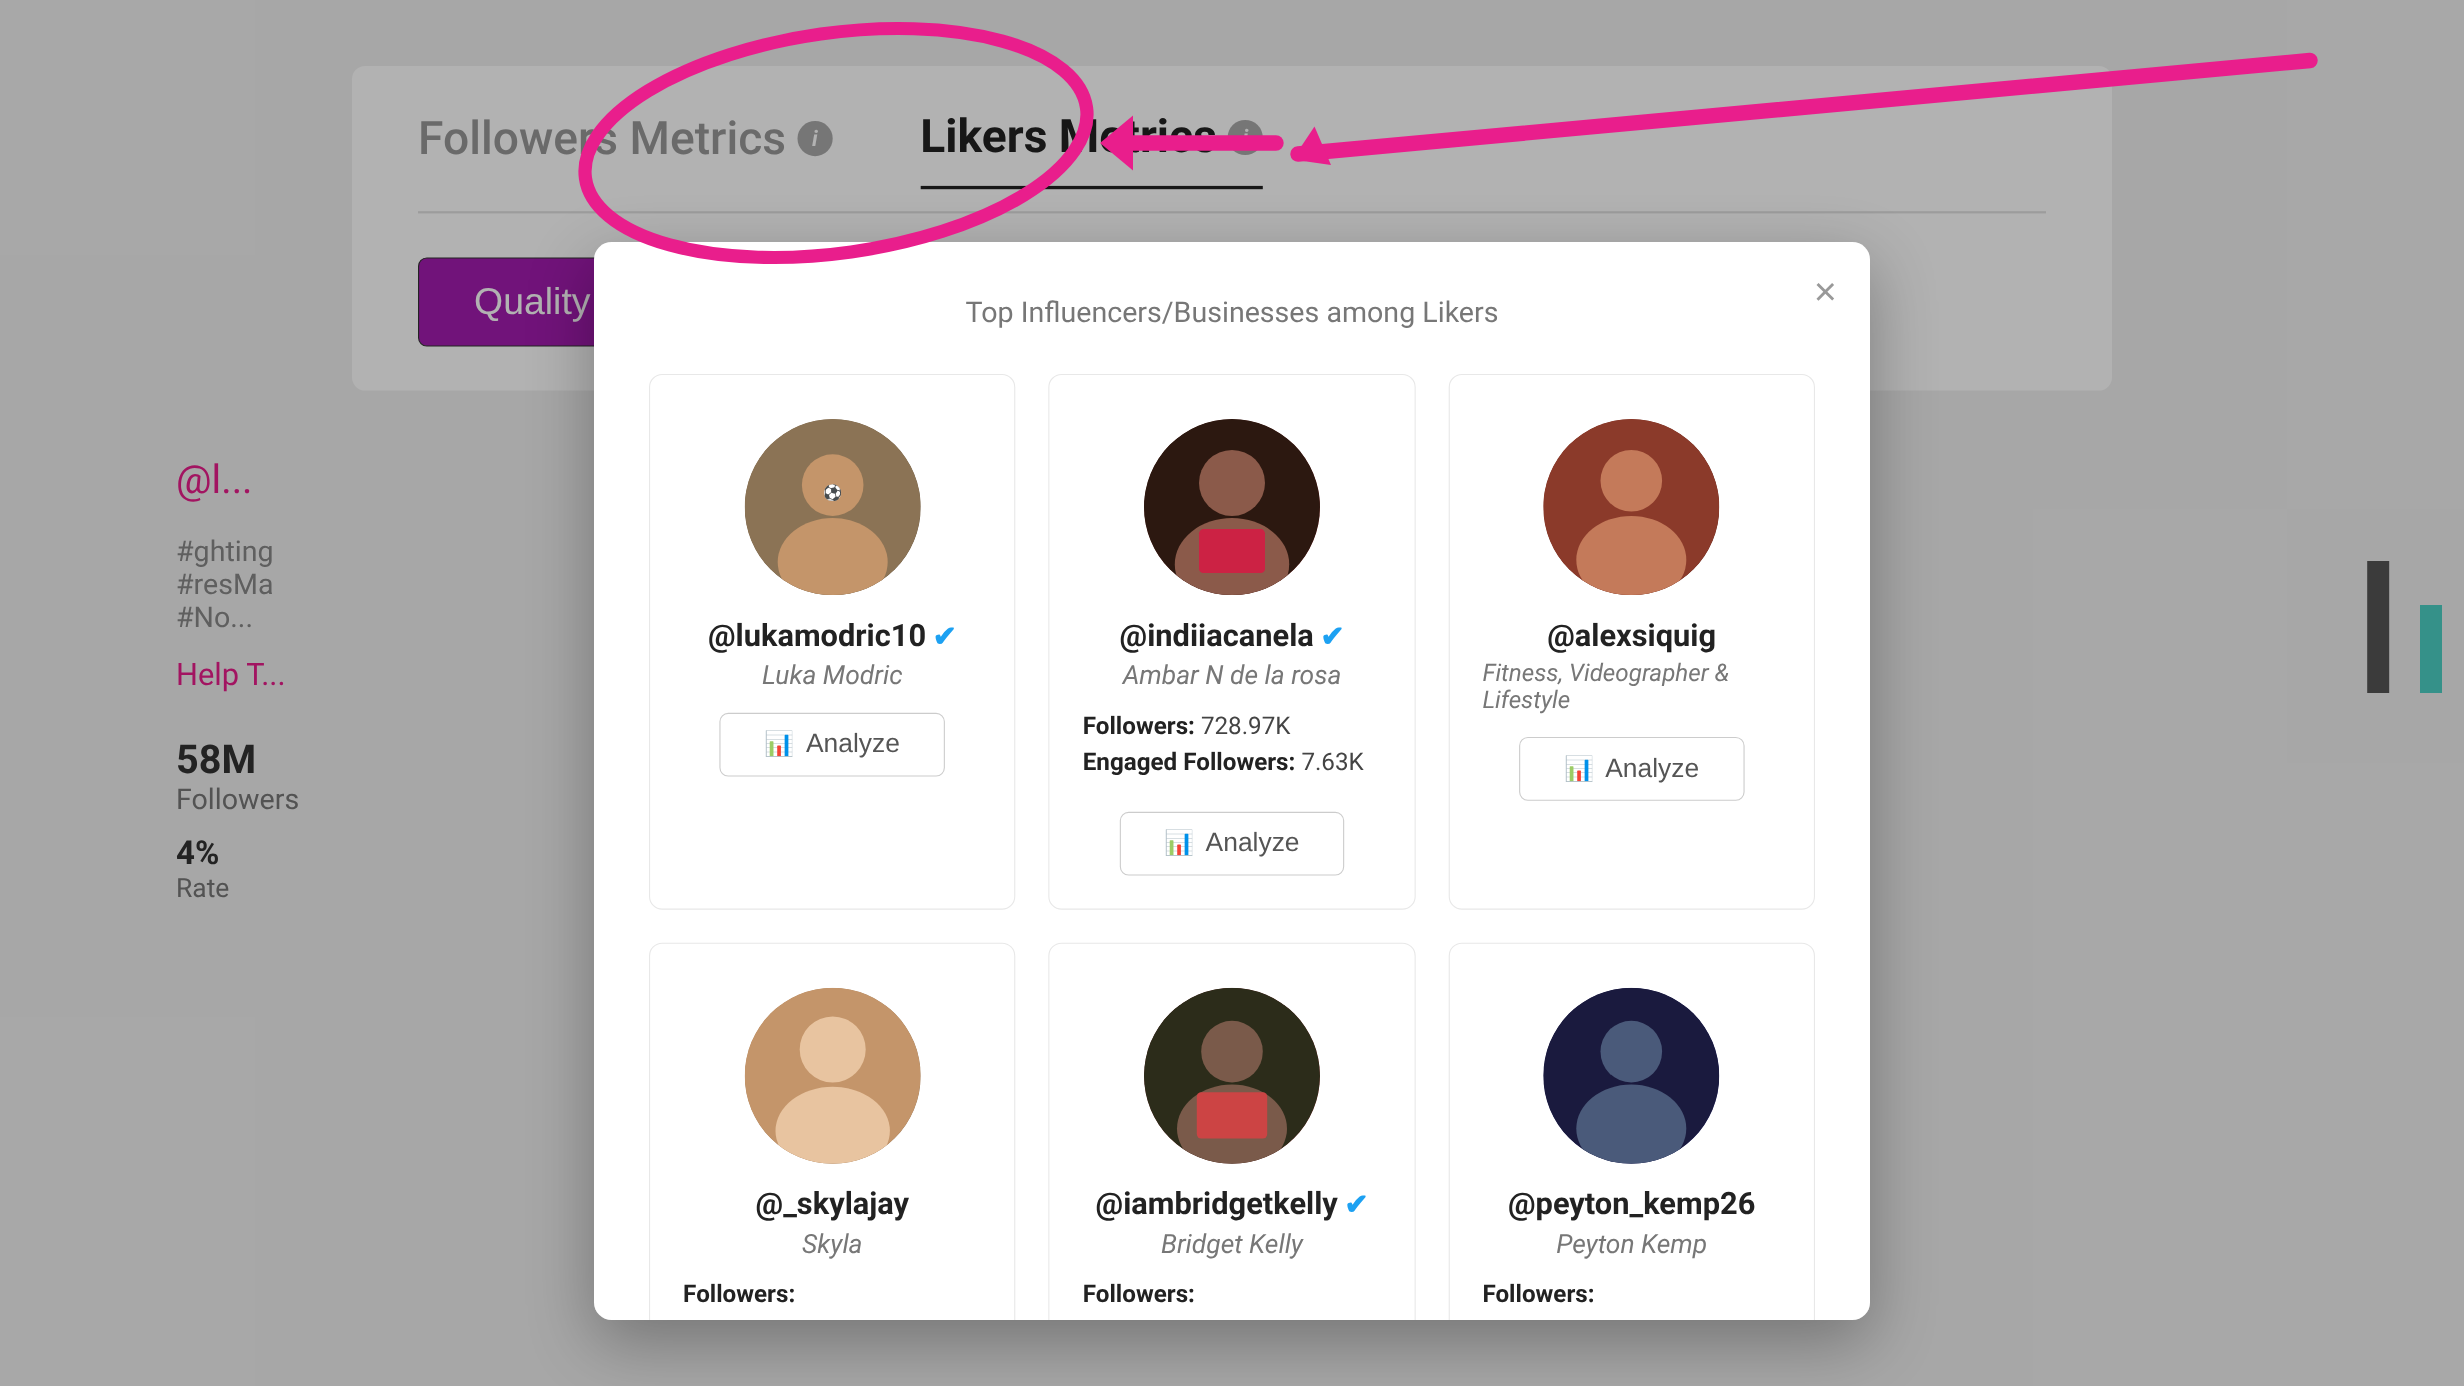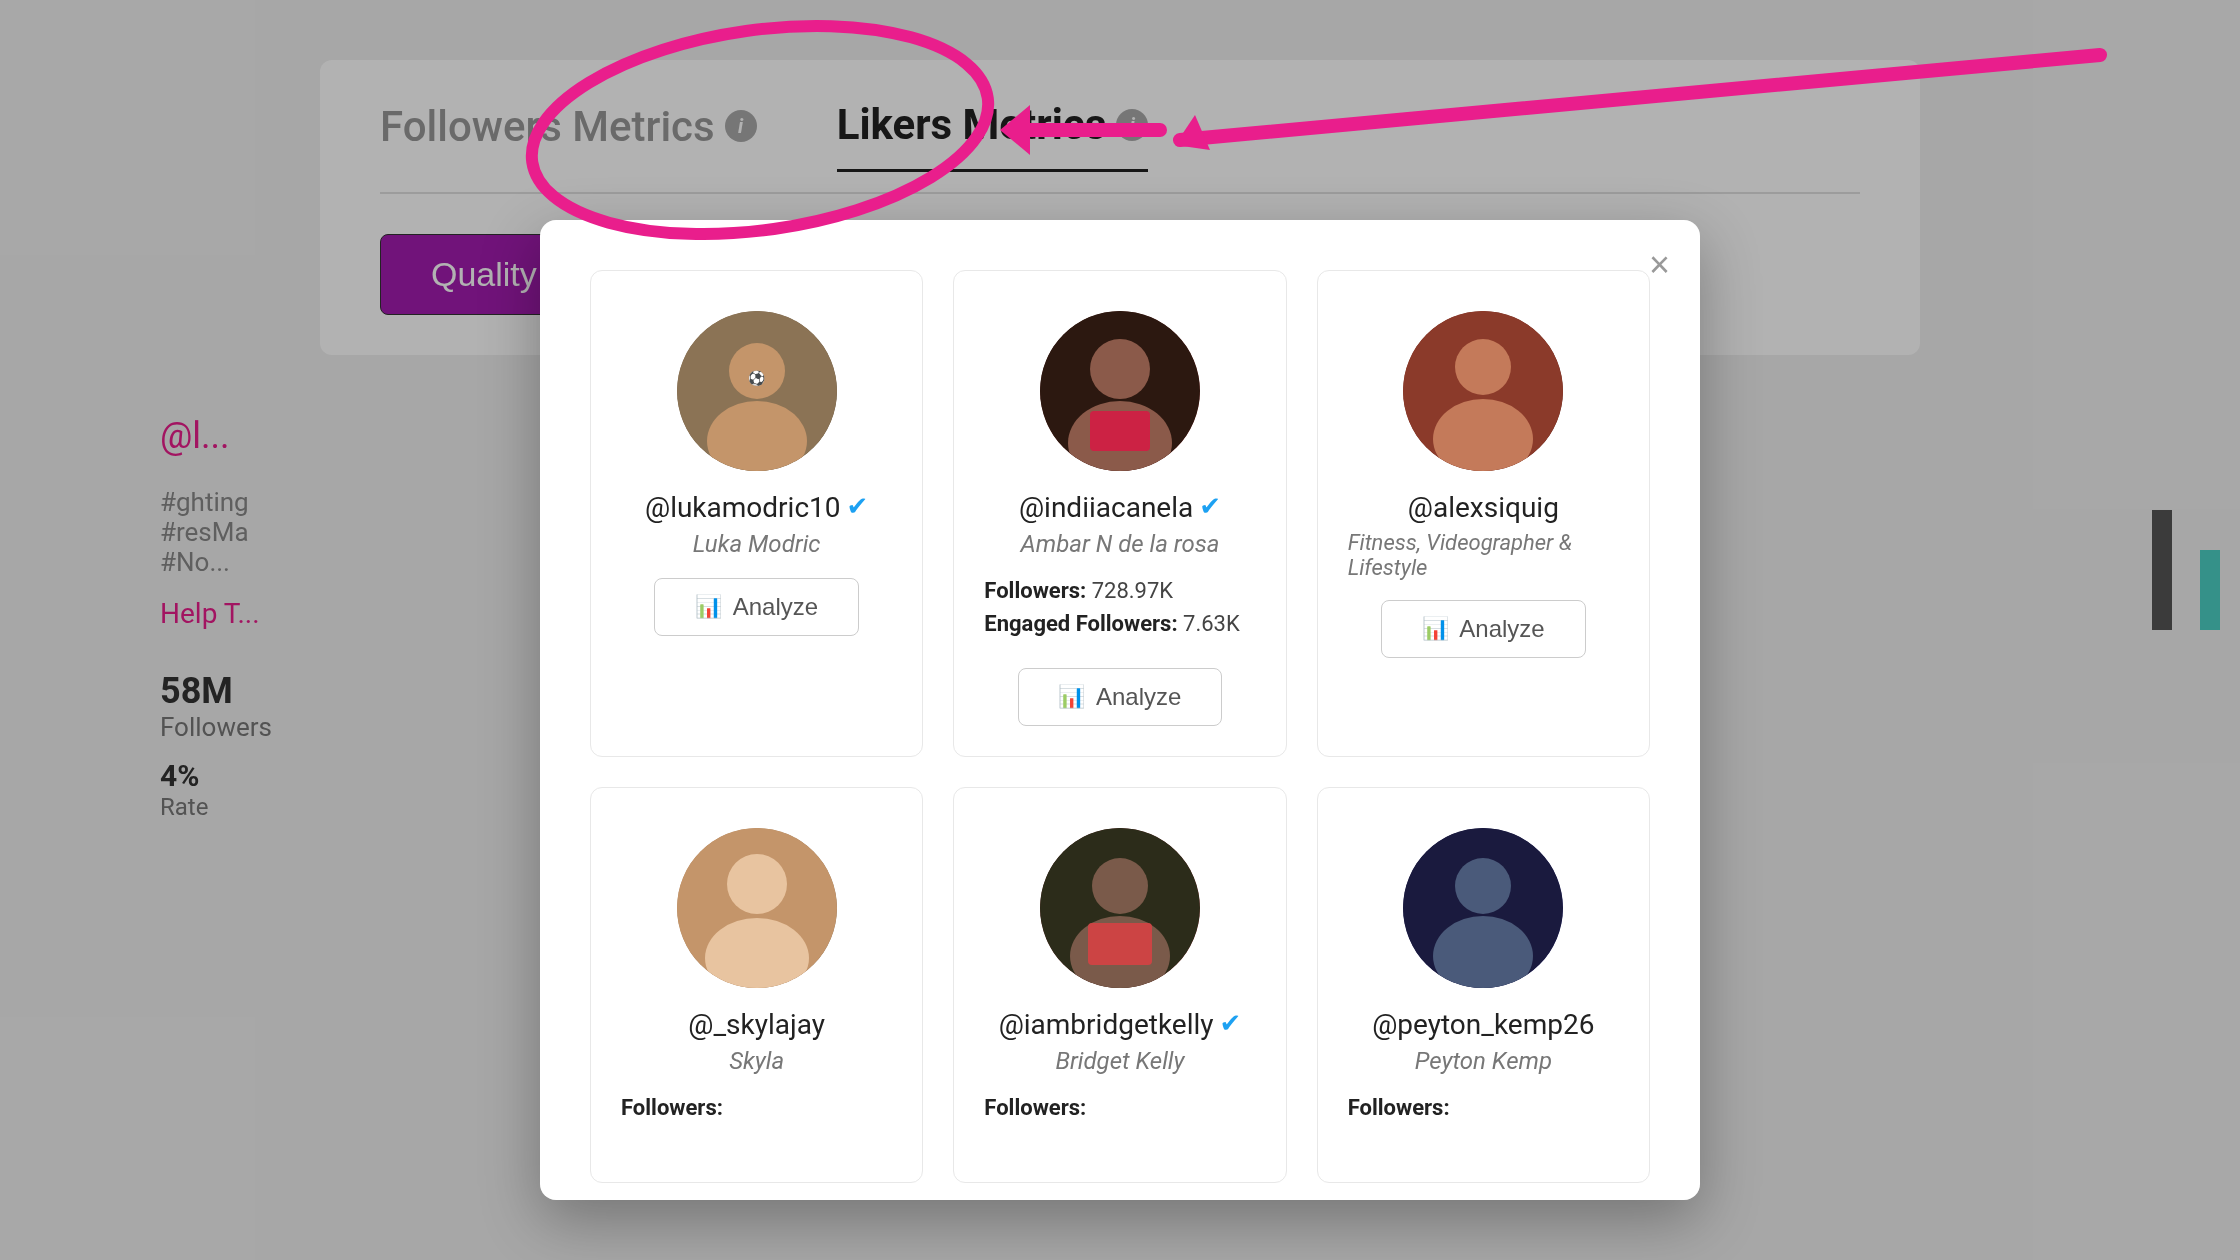--- a/index.html
+++ b/index.html
@@ -183,24 +183,24 @@
     
     .avatar-1 { background: linear-gradient(135deg, #8B7355, #5C4A32); }
     .avatar-2 { background: linear-gradient(135deg, #2c1810, #8B3A3A); }
     .avatar-3 { background: linear-gradient(135deg, #8B3A2A, #5C1A10); }
     .avatar-4 { background: linear-gradient(135deg, #C4956A, #8B6A4A); }
     .avatar-5 { background: linear-gradient(135deg, #2c1810, #8B3A3A); }
     .avatar-6 { background: linear-gradient(135deg, #1a1a3e, #3A3A7A); }
 
     .username {
       font-size: 28px;
-      font-weight: 400;
+      font-weight: 700;
       color: #222;
       display: flex;
-      align-items: flex-start;
+      align-items: flex-end;
       gap: 6px;
       margin-bottom: 6px;
     }
 
     .verified-icon {
       color: #1da1f2;
       font-size: 26px;
     }
 
     .real-name {
@@ -310,20 +310,21 @@
 </div>
 
 <div style="position:absolute; right:0; top:450px; display:flex; align-items:flex-end; gap:8px; height:200px; padding:20px;">
   <div class="dark-bar"></div>
   <div class="teal-bar"></div>
 </div>
 
 <div class="modal-overlay">
   <div class="modal">
     <button class="modal-close">×</button>
+    <div class="modal-title">Top Influencers/Businesses among Likers</div>
 
     <div class="influencer-grid">
 
       <div class="influencer-card">
         <div class="avatar-container">
           <div class="avatar-placeholder avatar-1">
             <svg width="160" height="160" viewBox="0 0 160 160">
               <circle cx="80" cy="80" r="80" fill="#8B7355"></circle>
               <circle cx="80" cy="60" r="28" fill="#C4956A"></circle>
               <ellipse cx="80" cy="130" rx="50" ry="40" fill="#C4956A"></ellipse>

